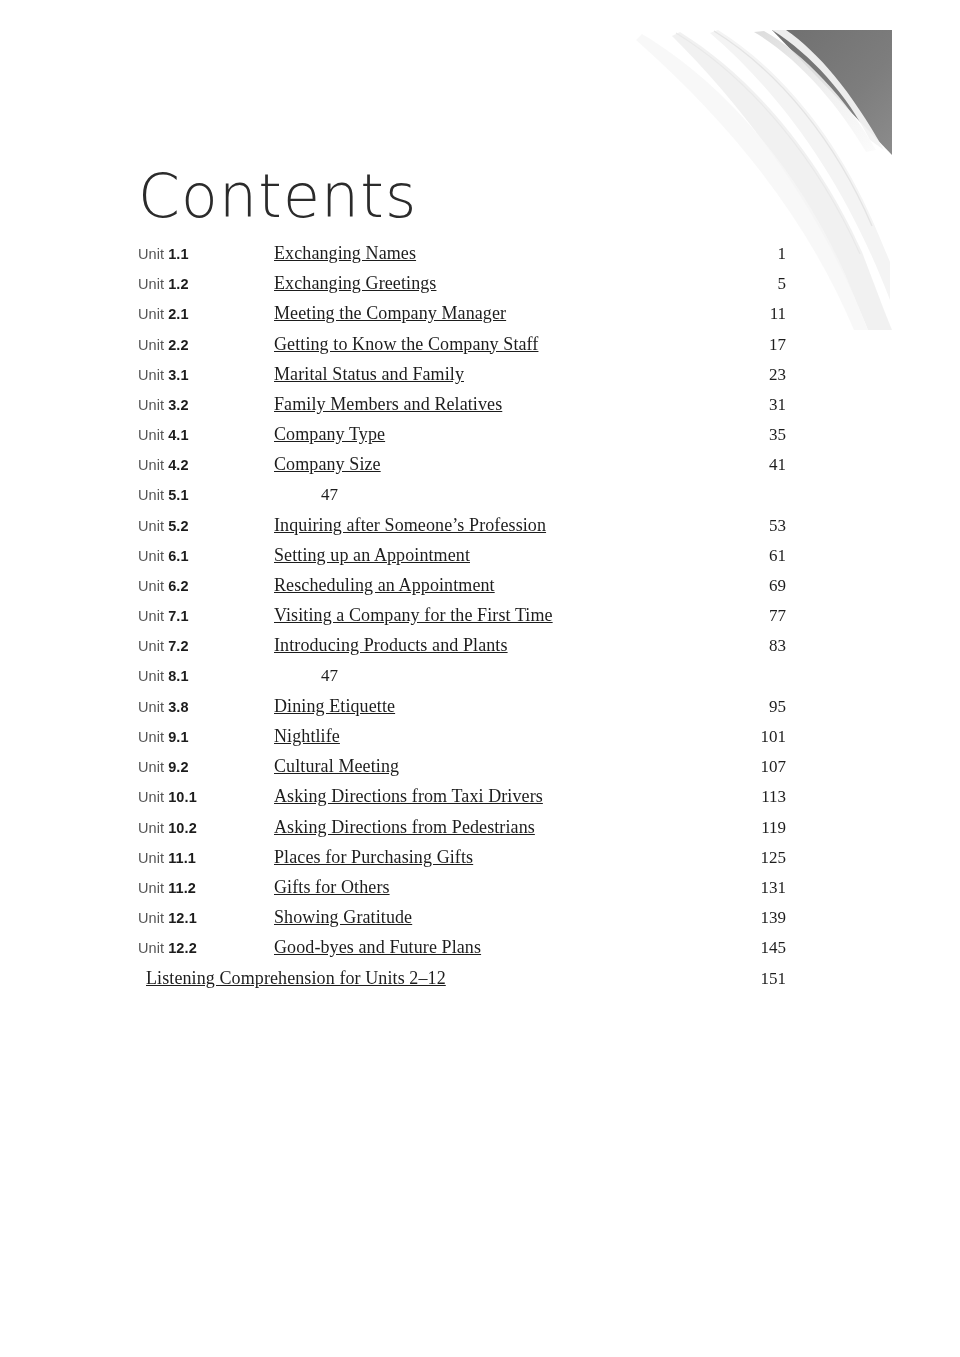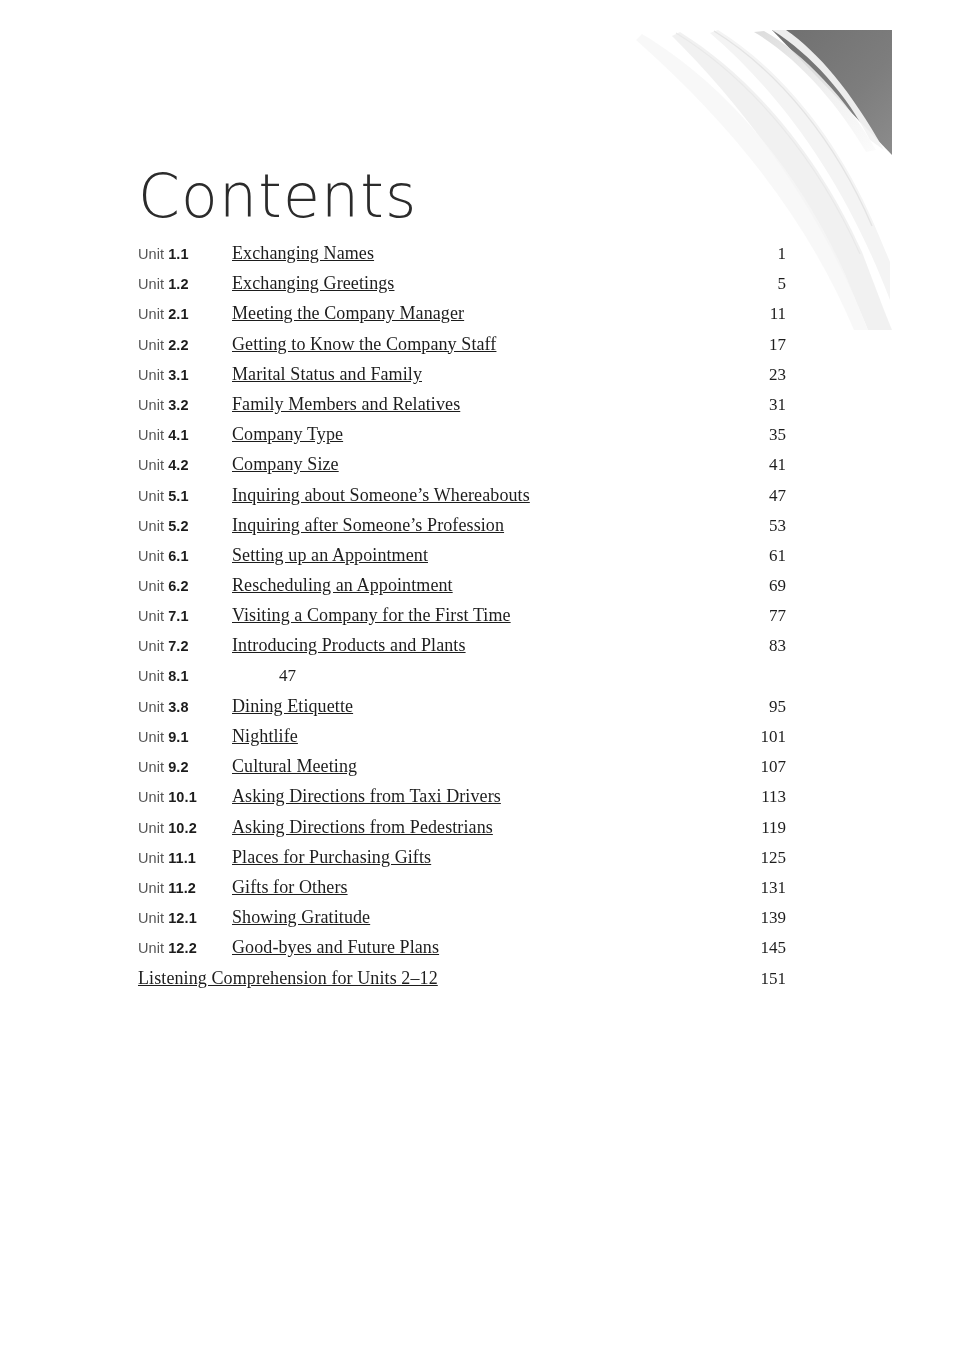--- a/index.html
+++ b/index.html
@@ -61,20 +61,21 @@
     left: 138px;
     top: 243px;
     width: 648px;
   }
 
   .toc-row {
     display: flex;
     align-items: baseline;
     height: 30.2px;
     white-space: nowrap;
+    gap: 42px;
   }
 
   .unit-cell {
     flex: 0 0 94px;
     font-family: "Liberation Sans", sans-serif;
     font-size: 14.5px;
     color: #3a3a3a;
     letter-spacing: 0.1px;
   }
   .unit-word {
@@ -103,21 +104,21 @@
   .page-cell {
     flex: 0 0 64px;
     text-align: right;
     font-family: "Liberation Serif", serif;
     font-size: 17px;
     color: #1d1d1d;
   }
 
   
   .toc-row.no-unit .title-cell {
-    margin-left: 0;
+    margin-left: 8px;
   }
 </style>
 </head>
 <body>
 
 <div class="page">
 
   <div class="corner-art">
     <svg viewBox="0 0 330 330" xmlns="http://www.w3.org/2000/svg" aria-hidden="true">
       <defs>
@@ -196,21 +197,20 @@
         <div class="title-cell">Company Type</div>
         <div class="page-cell">35</div>
       </div>
       <div class="toc-row">
         <div class="unit-cell"><span class="unit-word">Unit</span><span class="unit-num">4.2</span></div>
         <div class="title-cell">Company Size</div>
         <div class="page-cell">41</div>
       </div>
       <div class="toc-row">
         <div class="unit-cell"><span class="unit-word">Unit</span><span class="unit-num">5.1</span></div>
-        <div class="title-cell">Inquiring about Someone’s Whereabouts</div>
         <div class="page-cell">47</div>
       </div>
       <div class="toc-row">
         <div class="unit-cell"><span class="unit-word">Unit</span><span class="unit-num">5.2</span></div>
         <div class="title-cell">Inquiring after Someone’s Profession</div>
         <div class="page-cell">53</div>
       </div>
       <div class="toc-row">
         <div class="unit-cell"><span class="unit-word">Unit</span><span class="unit-num">6.1</span></div>
         <div class="title-cell">Setting up an Appointment</div>

